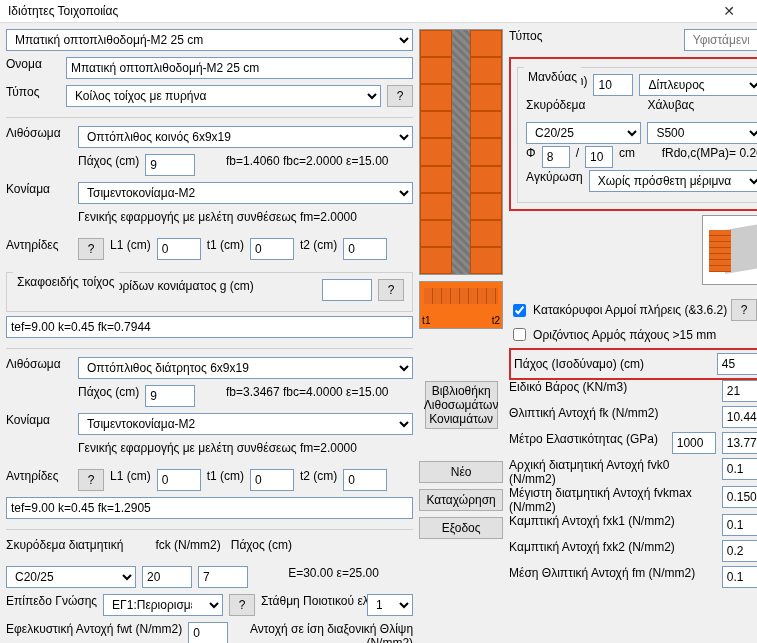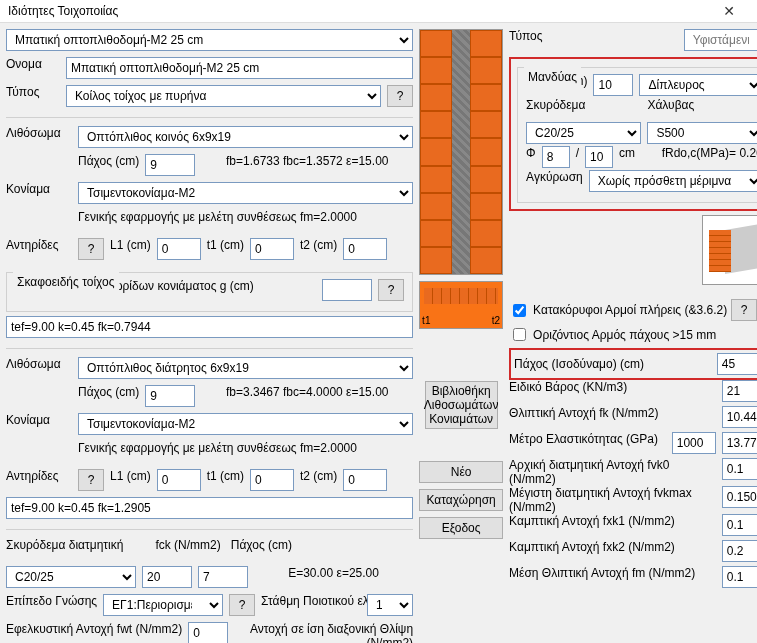--- a/index.html
+++ b/index.html
@@ -142,21 +142,21 @@
     <div class="hr"></div>
 
     <div class="row">
       <span class="label" style="width:66px">Λιθόσωμα</span>
       <select style="flex:1"><option>Οπτόπλιθος κοινός 6x9x19</option></select>
     </div>
     <div class="row">
       <span class="label" style="width:66px"></span>
       <span class="label">Πάχος (cm)</span>
       <input type="text" style="width: 50px;" value="9">
-      <span style="flex:1;text-align:center">fb=1.6733 fbc=1.3572 ε=15.00</span>
+      <span style="flex:1;text-align:center">fb=1.4060 fbc=2.0000 ε=15.00</span>
     </div>
     <div class="row">
       <span class="label" style="width:66px">Κονίαμα</span>
       <select style="flex:1"><option>Τσιμεντοκονίαμα-M2</option></select>
     </div>
     <div class="row">
       <span class="label" style="width:66px"></span>
       <span>Γενικής εφαρμογής με μελέτη συνθέσεως fm=2.0000</span>
     </div>
     <div class="row">

